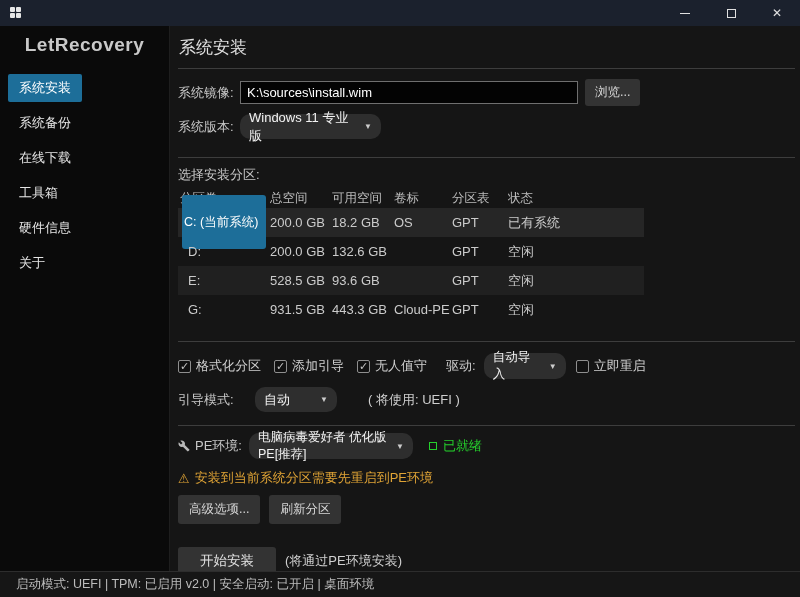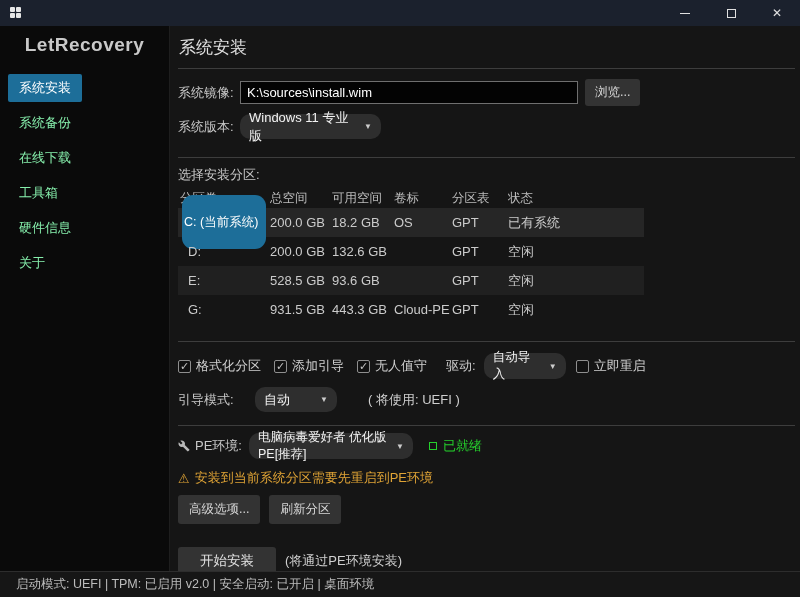--- a/index.html
+++ b/index.html
@@ -15,21 +15,21 @@
   .win-controls { margin-left:auto; display:flex; height:26px; }
   .wc { width:46px; height:26px; display:flex; align-items:center; justify-content:center; color:#e0e0e0; font-size:12px; cursor:default; }
   .min-glyph { width:10px; border-top:1px solid #e0e0e0; display:inline-block; }
   .max-glyph { width:9px; height:9px; border:1px solid #e0e0e0; display:inline-block; }
 
   
   .body { flex:1; display:flex; min-height:0; }
   .sidebar { width:170px; background:#0a0a0a; border-right:1px solid #1e1e1e; flex-shrink:0; }
   .logo { margin-top:8px; text-align:center; font-size:19px; font-weight:700; color:#c9c9c9; letter-spacing:.5px; }
   .menu { margin-top:18px; display:flex; flex-direction:column; align-items:flex-start; padding-left:8px; }
-  .menu-item { font-size:13px; color:#86efac; padding:5px 11px; margin-bottom:7px; border-radius:2px; cursor:default; }
+  .menu-item { font-size:13px; color:#e5e5e5; padding:5px 11px; margin-bottom:7px; border-radius:2px; cursor:default; }
   .menu-item.active { background:#1d6e99; color:#ffffff; }
 
   .main { flex:1; background:#151515; padding:8px 5px 0 8px; overflow:hidden; }
   .heading { font-size:17px; color:#e0e0e0; margin:2px 0 0 1px; }
   .divider { height:1px; background:#3d3d3d; }
   .d1 { margin-top:9px; }
   .d2 { margin-top:18px; }
   .d3 { margin-top:17px; }
   .d4 { margin-top:13px; }
 
@@ -48,21 +48,21 @@
   
   .plabel { margin-top:8px; font-size:13px; color:#c8c8c8; }
   .ptable { margin-top:4px; width:466px; }
   .thead, .trow { display:grid; grid-template-columns:90px 62px 62px 58px 56px 1fr; align-items:center; }
   .thead { height:20px; font-size:12.5px; color:#bdbdbd; }
   .thead span { padding-left:2px; }
   .trow { height:29px; font-size:13px; color:#cbcbcb; }
   .trow span { padding-left:2px; }
   .trow.lit { background:#202020; }
   .trow.sel { background:#262626; }
-  .vol-badge { background:#1d6e99; color:#ffffff; font-size:12.5px; padding:20px 8px; border-radius:11px; margin-left:2px; white-space:nowrap; }
+  .vol-badge { background:#1d6e99; color:#ffffff; font-size:12.5px; padding:20px 8px; border-radius:3px; margin-left:2px; white-space:nowrap; }
   .vol-plain { padding-left:10px !important; }
 
   
   .r-options { margin-top:11px; }
   .cb { display:flex; align-items:center; margin-right:13px; cursor:default; }
   .box { width:13px; height:13px; border:1px solid #8f8f8f; border-radius:2px; display:flex; align-items:center; justify-content:center; margin-right:5px; background:#111; }
   .check { font-size:11px; color:#c4c4c4; line-height:1; }
   .drv-label { color:#c8c8c8; margin:0 8px 0 6px; }
   .dd-driver { width:82px; height:26px; font-size:12.5px; }
   .cb-reboot { margin-left:10px; }

